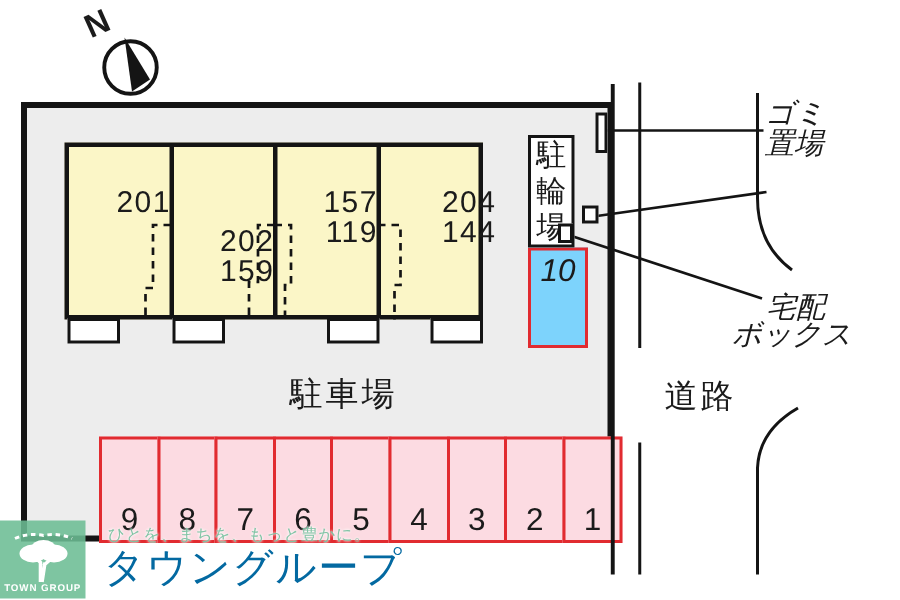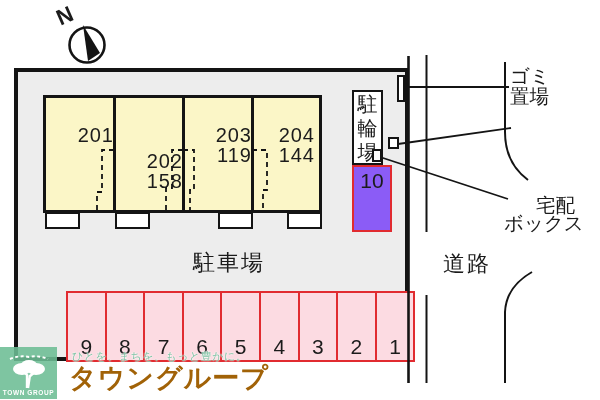--- a/index.html
+++ b/index.html
@@ -10,67 +10,67 @@
   .plan{left:14px;top:68px;width:395px;height:293px;background:#ededed;border:4px solid #141414;}
   
   .building{left:43px;top:95px;width:279px;height:118px;background:#fbf6c7;border:3px solid #141414;}
   .divider{top:97px;width:3px;height:114px;background:#141414;}
   .unit{top:126px;height:42px;text-align:right;font-size:20px;line-height:19.5px;letter-spacing:1px;}
   .entrance{top:212px;width:35px;height:17px;background:#ffffff;border:2.5px solid #141414;}
   
   .bike-box{left:352px;top:90px;width:31px;height:75px;background:#ffffff;border:2px solid #141414;
             display:flex;flex-direction:column;align-items:center;justify-content:center;
             font-size:20px;line-height:24px;}
-  .stall10{left:352px;top:165px;width:40px;height:67px;background:#8b5cf6;border:2px solid #e12b30;
-           text-align:center;font-size:21px;padding-top:2px;}
+  .stall10{left:352px;top:165px;width:40px;height:67px;background:#7dd3fc;border:2px solid #e12b30;
+           text-align:center;font-size:21px;padding-top:2px;font-style:italic;}
   
   .stall-row{left:66px;top:291px;height:66px;display:flex;}
   .stall{width:36.6px;height:66px;background:#fcdbe2;border:2px solid #e12b30;margin-left:-2px;
          display:flex;align-items:flex-end;justify-content:center;font-size:21px;padding-bottom:1px;}
   .stall:first-child{margin-left:0;}
   .big-label{font-size:22px;letter-spacing:2px;}
   
   .marker{background:#ffffff;border:2px solid #141414;}
-  .callout{font-size:19.5px;line-height:20px;}
+  .callout{font-size:19.5px;line-height:20px;font-style:italic;}
   
   .north-n{left:57px;top:3px;font-size:22px;font-weight:bold;transform:rotate(-24deg);}
   
   .logo-square{left:0;top:347px;width:57px;height:52px;background:rgba(108,189,148,0.88);
                display:flex;flex-direction:column;align-items:center;justify-content:flex-end;}
   .logo-brand{color:#ffffff;font-size:6.5px;font-weight:bold;letter-spacing:0.6px;padding-bottom:3px;}
   .tagline{left:72px;top:349px;font-size:11px;color:rgba(121,193,160,0.95);
            text-shadow:0 0 2px #fff,0 0 2px #fff;letter-spacing:0.5px;}
-  .company{left:69px;top:360px;font-size:27px;font-weight:bold;color:#a16207;
+  .company{left:69px;top:360px;font-size:27px;font-weight:normal;color:#0369a1;
            text-shadow:0 0 1px #fff;letter-spacing:1px;}
   svg.overlay{position:absolute;left:0;top:0;pointer-events:none;}
 </style>
 </head>
 <body>
 
 <div id="scene">
 
   <div class="abs plan"></div>
 
   <div class="abs building"></div>
   <div class="abs divider" style="left:113px;"></div>
   <div class="abs divider" style="left:182px;"></div>
   <div class="abs divider" style="left:251px;"></div>
 
   <div class="abs unit" style="left:43px;width:71px;">
     <div>201</div>
   </div>
   <div class="abs unit" style="left:114px;width:69px;margin-top:26px;">
     <div>202</div>
-    <div>158</div>
+    <div>159</div>
   </div>
   <div class="abs unit" style="left:183px;width:69px;">
-    <div>203</div>
+    <div>157</div>
     <div>119</div>
   </div>
-  <div class="abs unit" style="left:252px;width:63px;">
+  <div class="abs unit" style="left:268px;width:63px;">
     <div>204</div>
     <div>144</div>
   </div>
 
   <div class="abs entrance" style="left:45px;"></div>
   <div class="abs entrance" style="left:115px;"></div>
   <div class="abs entrance" style="left:218px;"></div>
   <div class="abs entrance" style="left:287px;"></div>
 
   <div class="abs stall-row">
@@ -122,21 +122,21 @@
   <div class="abs marker" style="left:388px;top:137px;width:11px;height:12px;"></div>
   <div class="abs marker" style="left:372px;top:149px;width:10px;height:13px;"></div>
 
   <div class="abs big-label" style="left:443px;top:249px;">道路</div>
   <div class="abs big-label" style="left:193px;top:248px;">駐車場</div>
 
   <div class="abs callout" style="left:510px;top:66px;">
     <div>ゴミ</div>
     <div>置場</div>
   </div>
-  <div class="abs callout" style="left:504px;top:196px;line-height:18px;text-align:center;">
+  <div class="abs callout" style="left:488px;top:196px;line-height:18px;">
     <div style="padding-left:23px;">宅配</div>
     <div>ボックス</div>
   </div>
 
   <div class="abs north-n">N</div>
 
   <div class="abs logo-square">
     <svg width="44" height="34" viewBox="0 0 44 34">
       <path d="M3 4 Q12 0 22 2 Q32 0 41 4" fill="none" stroke="#ffffff" stroke-width="2" stroke-dasharray="3 2.5"></path>
       <ellipse cx="15" cy="14" rx="9" ry="6" fill="#ffffff"></ellipse>

